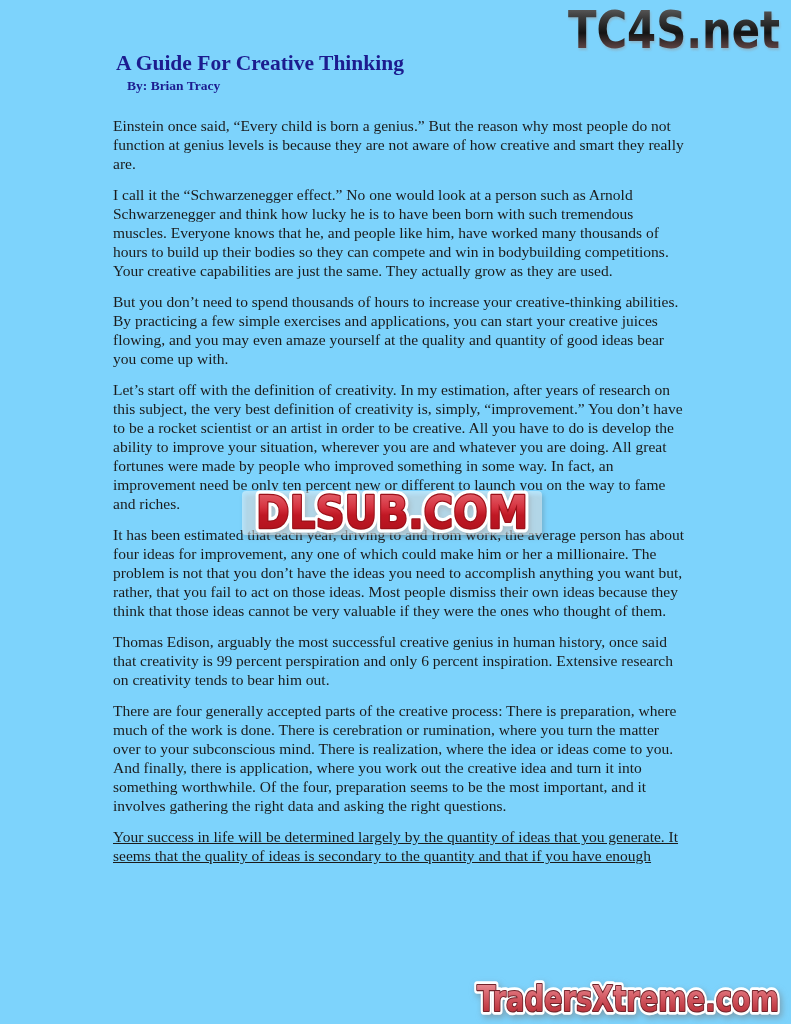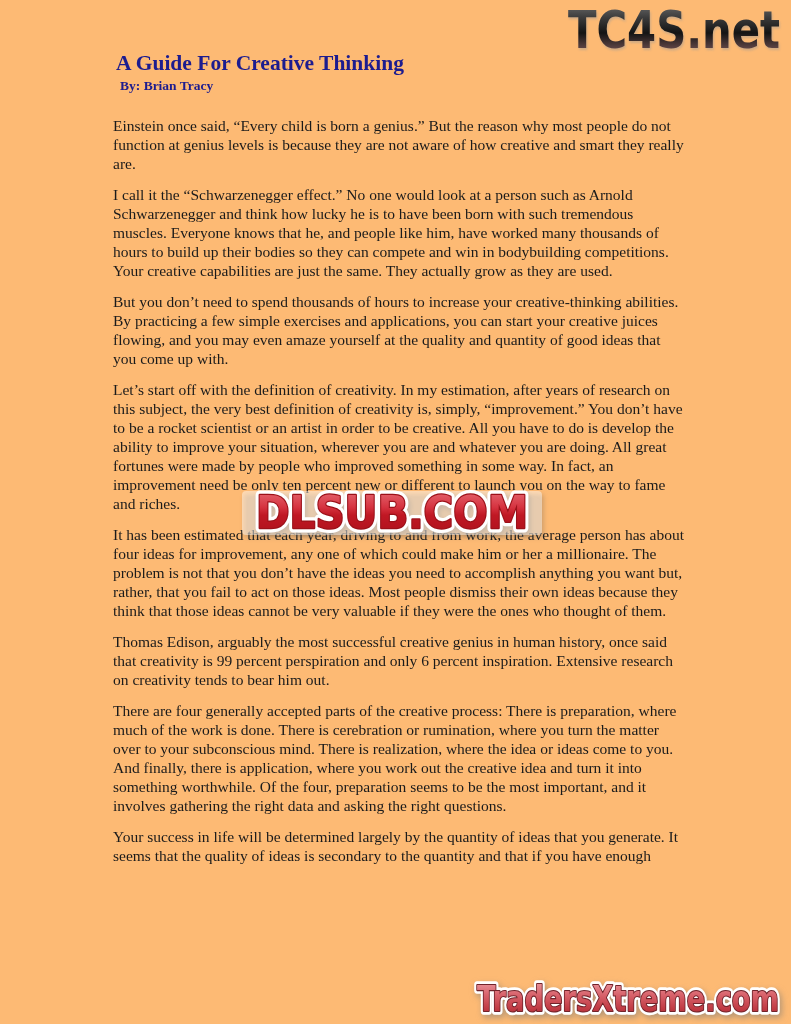--- a/index.html
+++ b/index.html
@@ -1,51 +1,51 @@
 <!DOCTYPE html>
 <html><head>
 <meta charset="utf-8">
 <style>
   html, body { margin: 0; padding: 0; background: #fff; }
   .page {
     position: relative;
     width: 791px;
     height: 1024px;
-    background: #fdba74;
+    background: #7dd3fc;
     overflow: hidden;
     font-family: "Liberation Serif", "DejaVu Serif", serif;
   }
   .content {
     position: absolute;
     left: 113px;
     top: 0;
     width: 577px;
   }
   .title {
     margin: 52px 0 0 3px;
     font-size: 21.5px;
     line-height: 23px;
     font-weight: bold;
     color: #1c1c8f;
   }
   .byline {
-    margin: 3px 0 22px 7px;
+    margin: 3px 0 22px 14px;
     font-size: 13.5px;
     line-height: 16px;
     font-weight: bold;
     color: #1c1c8f;
   }
   .body-text p {
     margin: 0 6px 12px 0;
     font-size: 15.5px;
     line-height: 19px;
     color: #1b1b1b;
     text-align: left;
   }
-  .body-text p:last-child { margin-bottom: 0; }
+  .body-text p:last-child { margin-bottom: 0; text-decoration: underline; }
 
   .wm-top {
     position: absolute;
     top: 2px;
     left: 558px;
     filter: drop-shadow(1px 2px 1px rgba(150,150,150,0.45));
   }
   .wm-mid {
     position: absolute;
     left: 240px;
@@ -80,21 +80,21 @@
     </defs>
     <text x="10" y="46" font-size="52" fill="url(#gradTop)" textLength="212" lengthAdjust="spacingAndGlyphs">TC4S.net</text>
   </svg>
 
   <div class="content">
     <h1 class="title">A Guide For Creative Thinking</h1>
     <div class="byline">By: Brian Tracy</div>
     <div class="body-text">
       <p>Einstein once said, “Every child is born a genius.” But the reason why most people do not function at genius levels is because they are not aware of how creative and smart they really are.</p>
       <p>I call it the “Schwarzenegger effect.” No one would look at a person such as Arnold Schwarzenegger and think how lucky he is to have been born with such tremendous muscles. Everyone knows that he, and people like him, have worked many thousands of hours to build up their bodies so they can compete and win in bodybuilding competitions. Your creative capabilities are just the same. They actually grow as they are used.</p>
-      <p>But you don’t need to spend thousands of hours to increase your creative-thinking abilities. By practicing a few simple exercises and applications, you can start your creative juices flowing, and you may even amaze yourself at the quality and quantity of good ideas that you come up with.</p>
+      <p>But you don’t need to spend thousands of hours to increase your creative-thinking abilities. By practicing a few simple exercises and applications, you can start your creative juices flowing, and you may even amaze yourself at the quality and quantity of good ideas bear you come up with.</p>
       <p>Let’s start off with the definition of creativity. In my estimation, after years of research on this subject, the very best definition of creativity is, simply, “improvement.” You don’t have to be a rocket scientist or an artist in order to be creative. All you have to do is develop the ability to improve your situation, wherever you are and whatever you are doing. All great fortunes were made by people who improved something in some way. In fact, an improvement need be only ten percent new or different to launch you on the way to fame and riches.</p>
       <p>It has been estimated that each year, driving to and from work, the average person has about four ideas for improvement, any one of which could make him or her a millionaire. The problem is not that you don’t have the ideas you need to accomplish anything you want but, rather, that you fail to act on those ideas. Most people dismiss their own ideas because they think that those ideas cannot be very valuable if they were the ones who thought of them.</p>
       <p>Thomas Edison, arguably the most successful creative genius in human history, once said that creativity is 99 percent perspiration and only 6 percent inspiration. Extensive research on creativity tends to bear him out.</p>
       <p>There are four generally accepted parts of the creative process: There is preparation, where much of the work is done. There is cerebration or rumination, where you turn the matter over to your subconscious mind. There is realization, where the idea or ideas come to you. And finally, there is application, where you work out the creative idea and turn it into something worthwhile. Of the four, preparation seems to be the most important, and it involves gathering the right data and asking the right questions.</p>
       <p>Your success in life will be determined largely by the quantity of ideas that you generate. It seems that the quality of ideas is secondary to the quantity and that if you have enough</p>
     </div>
   </div>
 
   <svg class="wm-mid" width="304" height="60">
     <defs>

